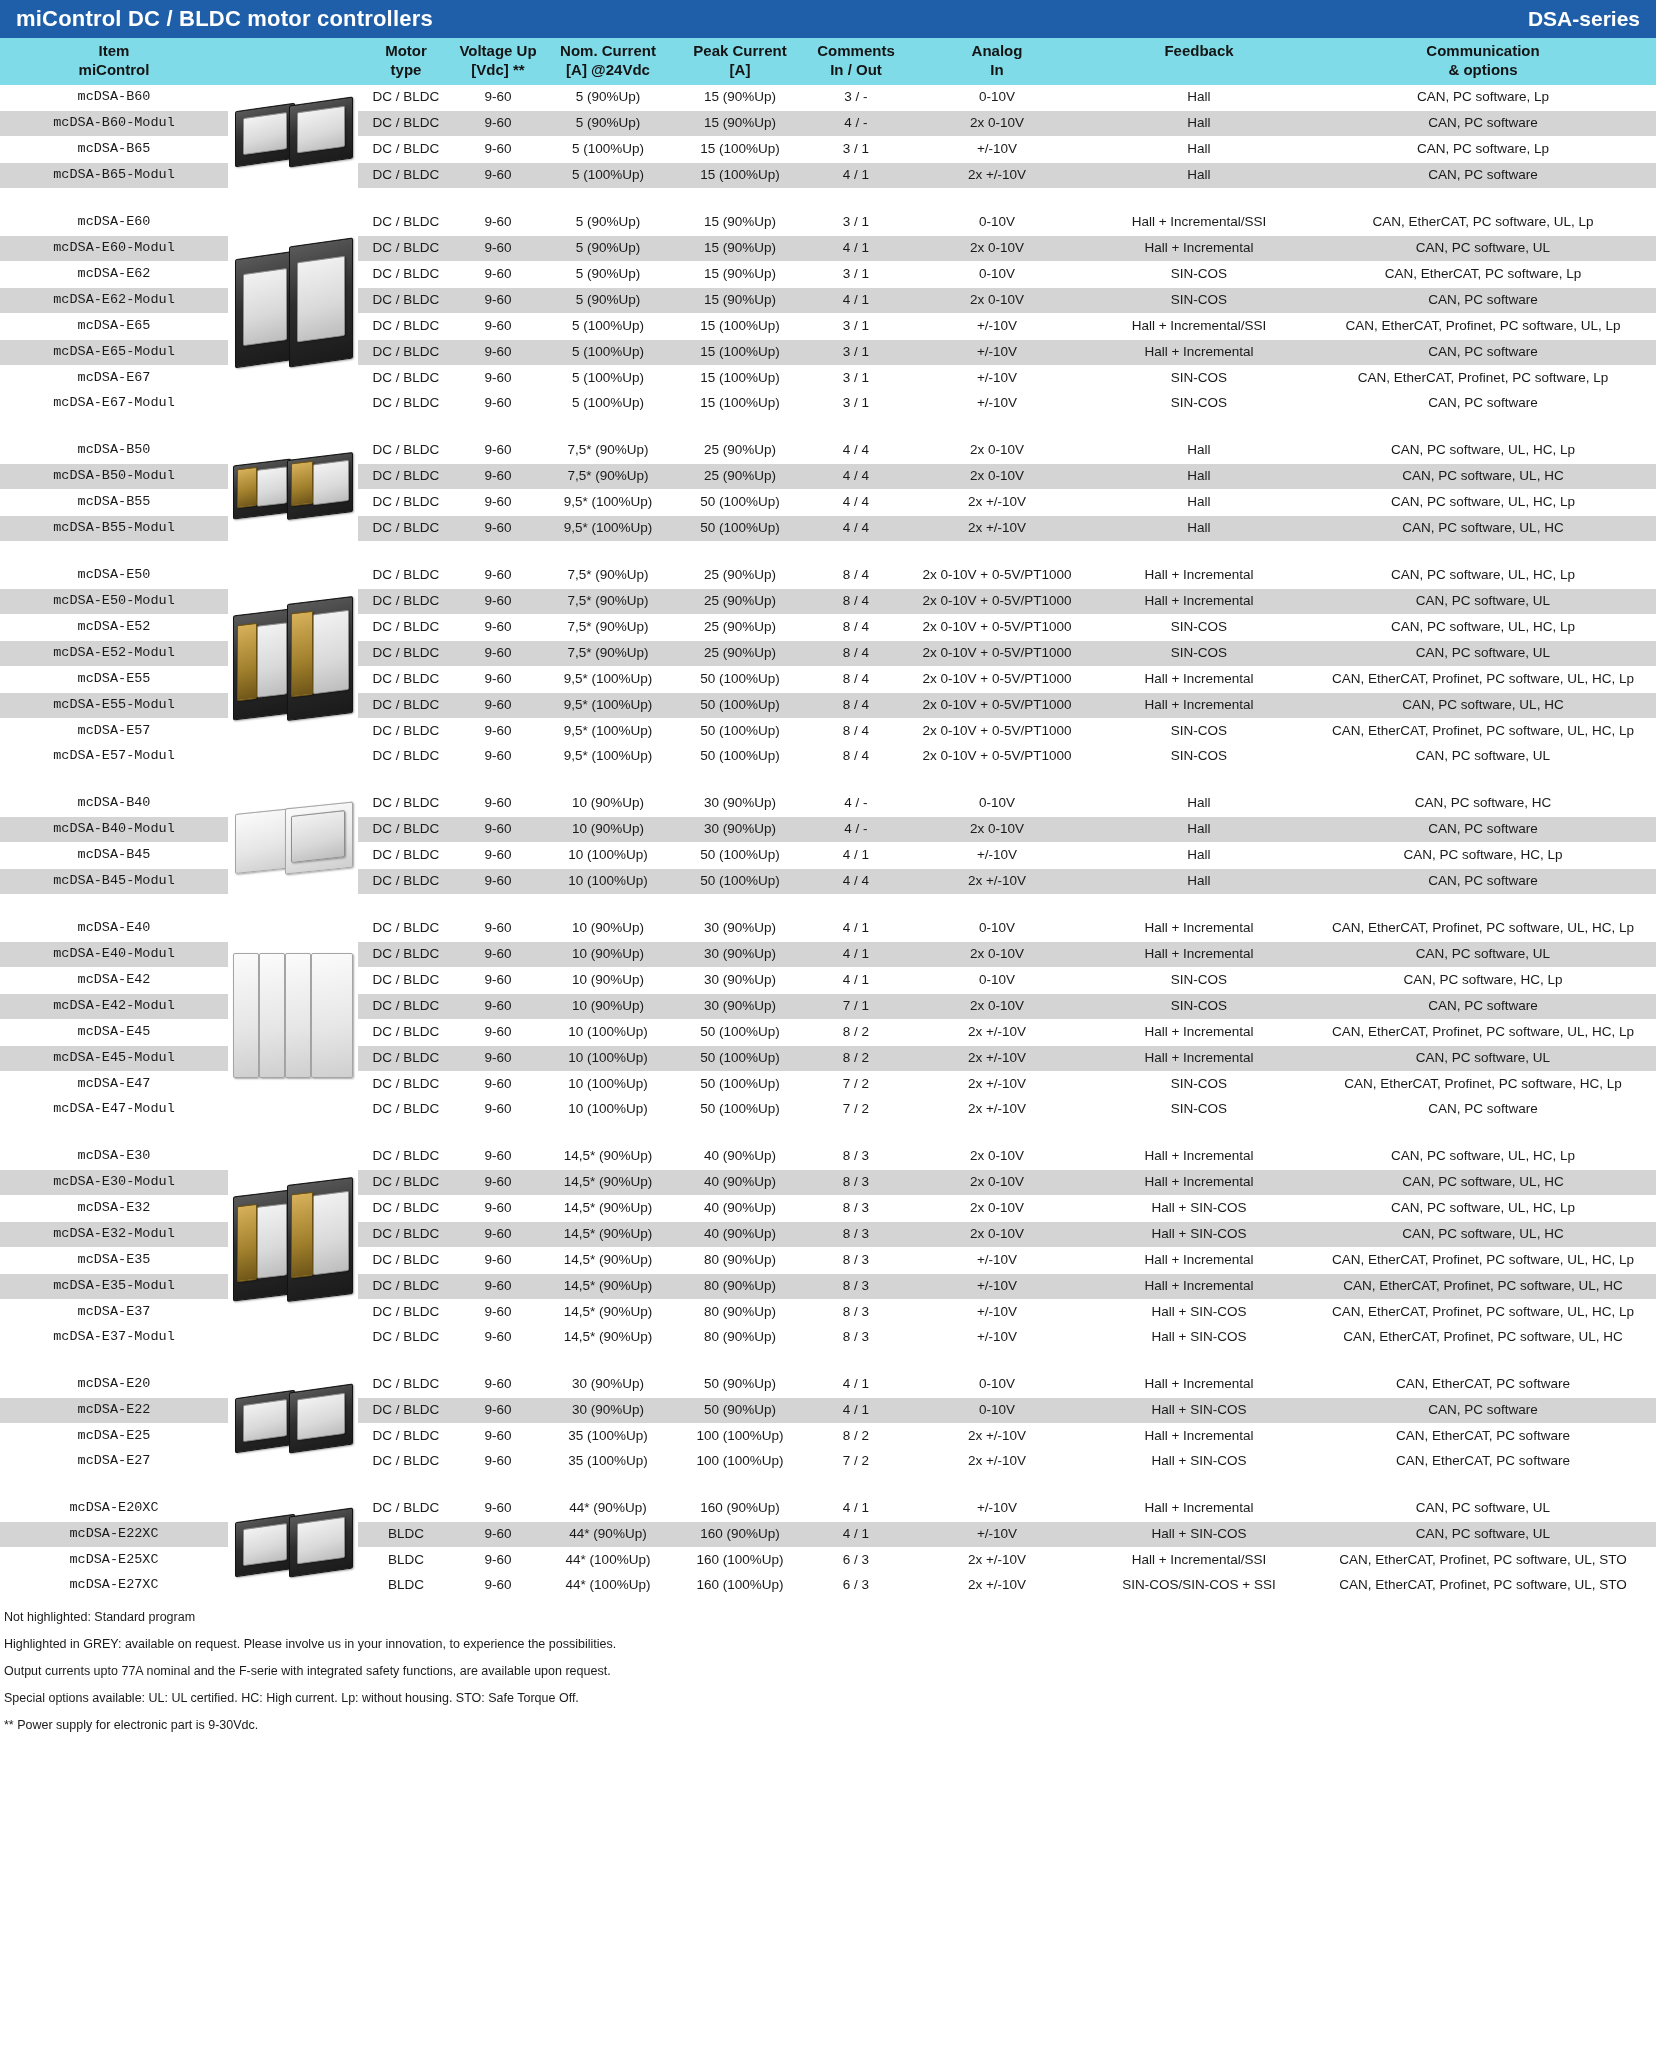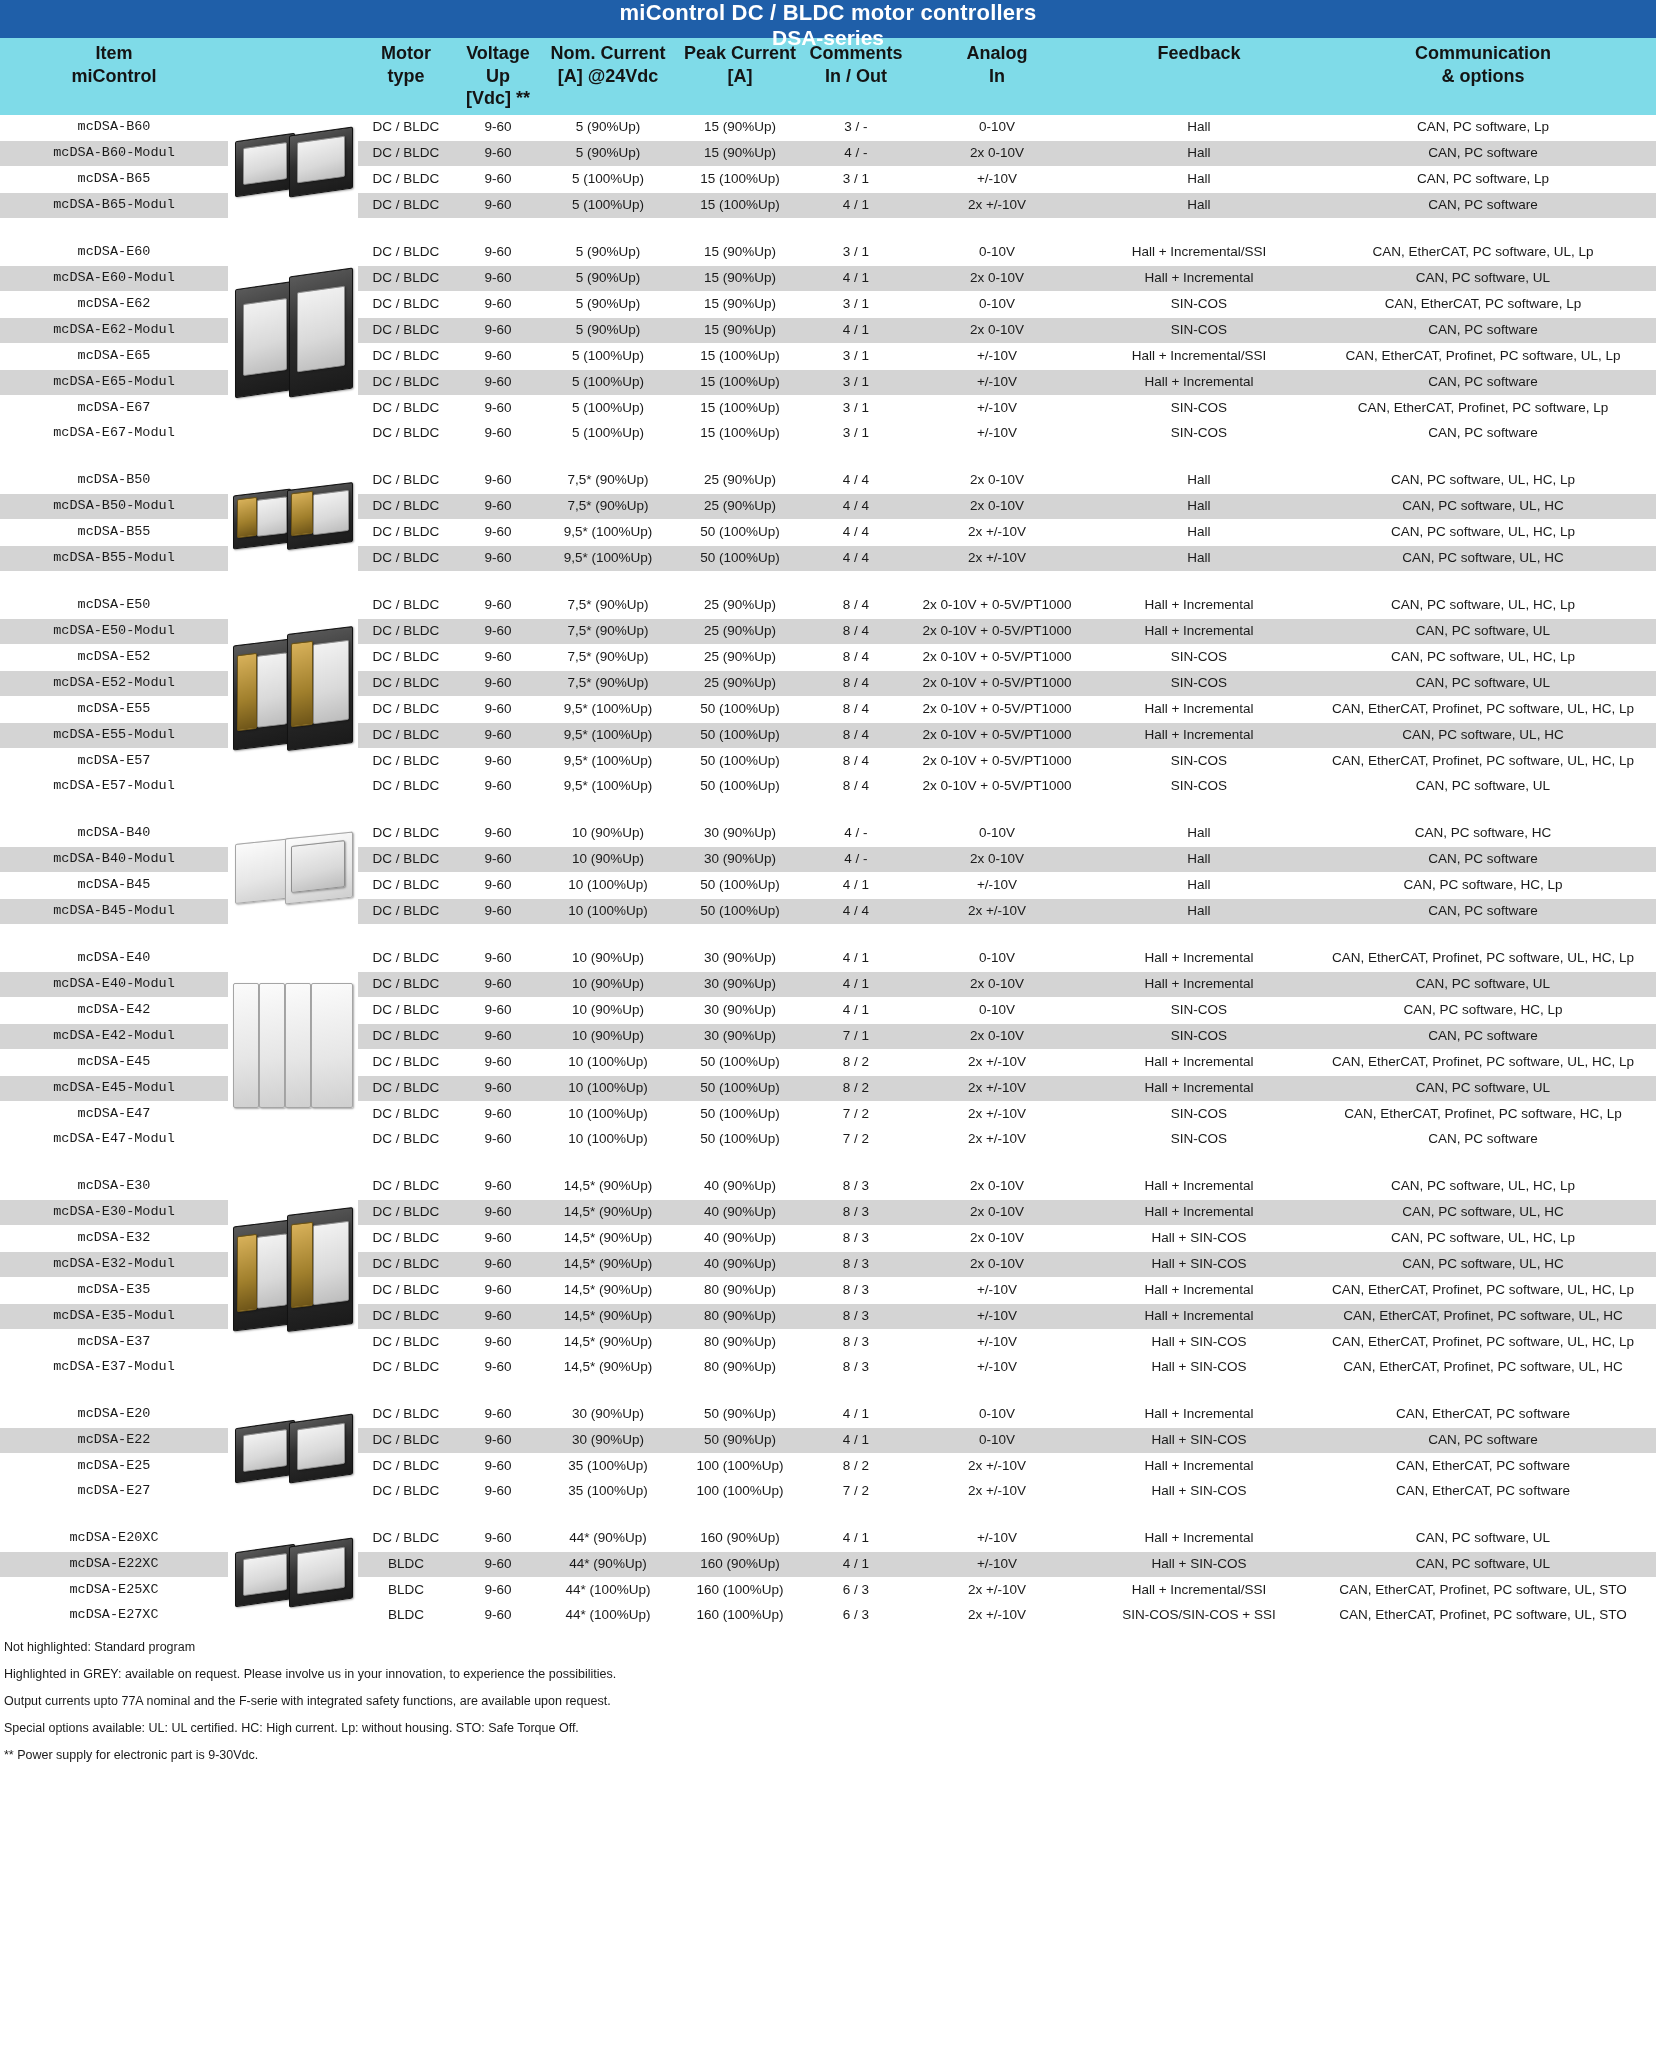--- a/index.html
+++ b/index.html
@@ -19,23 +19,22 @@
   }
 
   
   .titlebar {
     background: #1f5fa9;
     color: #ffffff;
     height: 38px;
     display: flex;
     align-items: center;
     justify-content: space-between;
-    padding: 0 16px;
+    padding: 8px 16px;
     box-sizing: border-box;
-    flex-direction: column;
   }
   .titlebar .left {
     font-size: 22px;
     font-weight: bold;
     letter-spacing: 0.2px;
   }
   .titlebar .right {
     font-size: 21px;
     font-weight: bold;
   }
@@ -54,21 +53,21 @@
   table.spec col.c-nom    { width: 132px; }
   table.spec col.c-peak   { width: 132px; }
   table.spec col.c-dig    { width: 100px; }
   table.spec col.c-ana    { width: 182px; }
   table.spec col.c-fb     { width: 222px; }
   table.spec col.c-comm   { width: 346px; }
 
   thead th {
     background: #7fdbe8;
     color: #141414;
-    font-size: 18px;
+    font-size: 15px;
     font-weight: bold;
     text-align: center;
     vertical-align: top;
     padding: 4px 2px 5px 2px;
     line-height: 1.25;
     border: none;
   }
   thead th.hdr-img { background: #7fdbe8; }
 
   tbody td {

